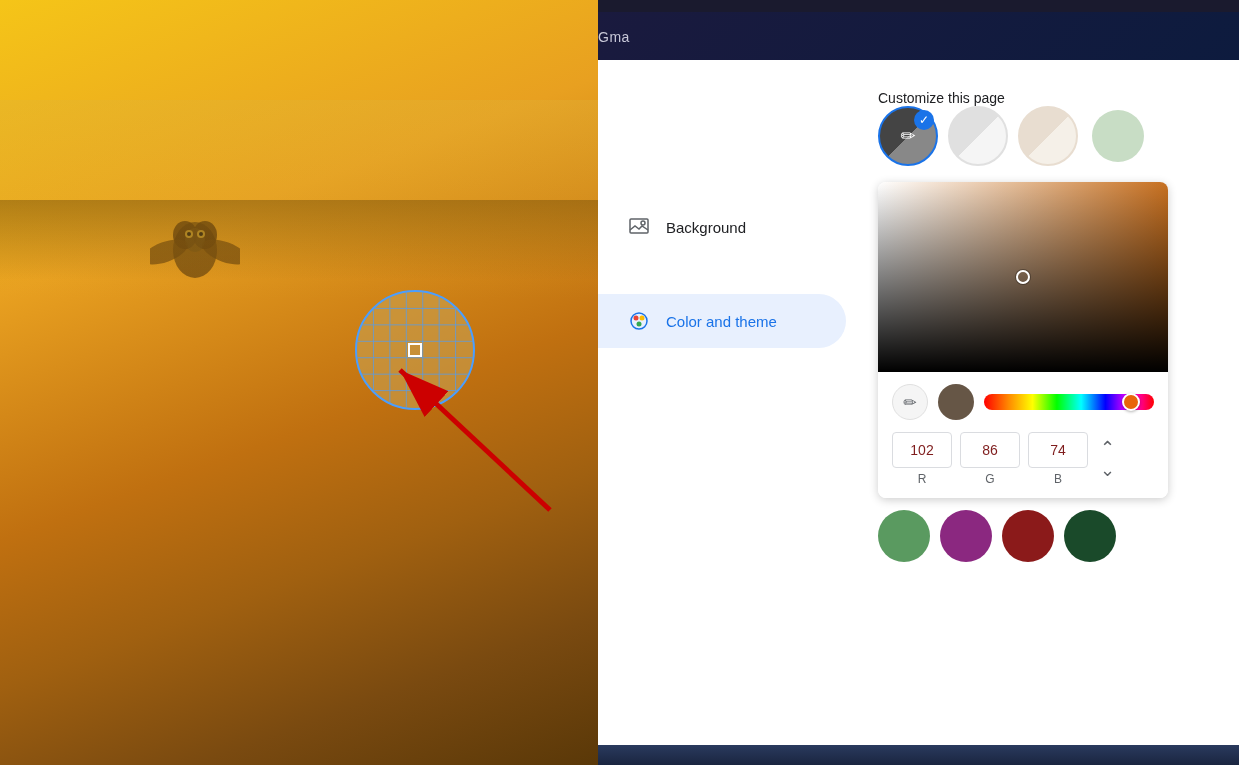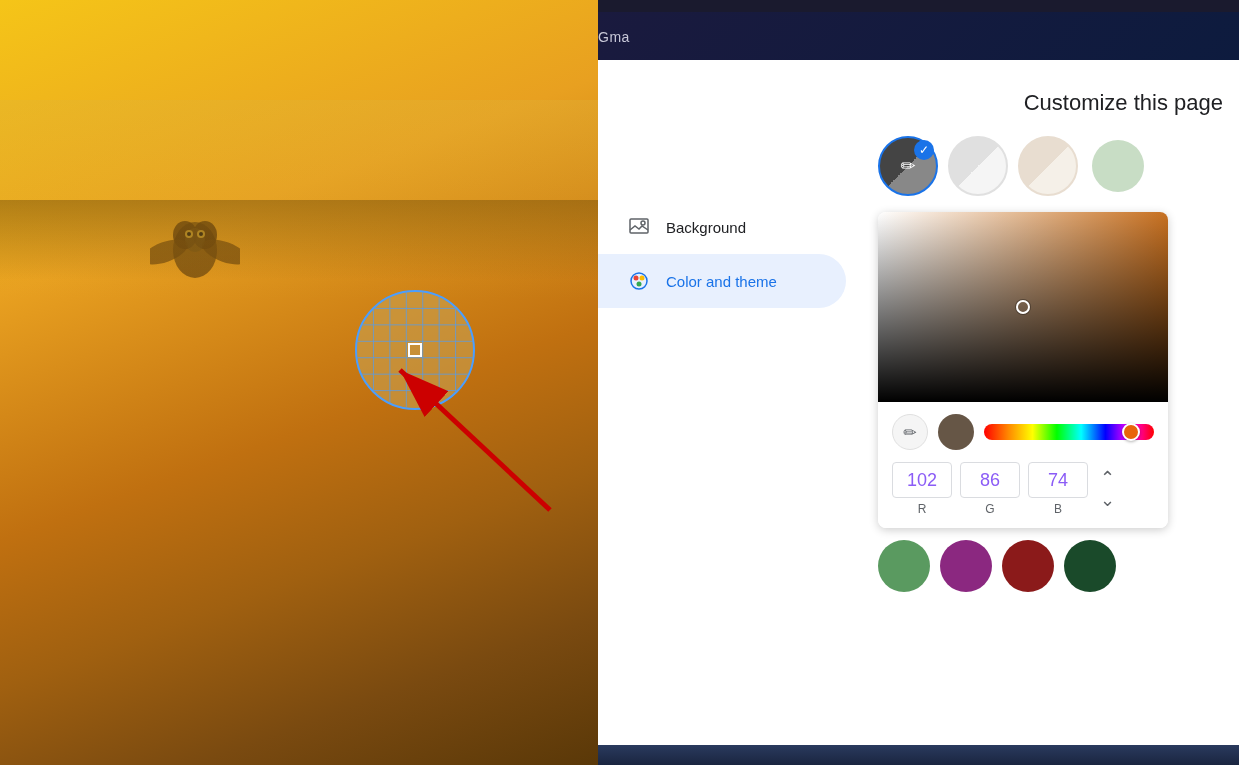--- a/index.html
+++ b/index.html
@@ -111,20 +111,21 @@
       align-items: center;
       padding: 16px 30px;
       cursor: pointer;
       border-radius: 0 28px 28px 0;
       margin-right: 12px;
       gap: 16px;
     }
 
     .nav-item.active {
       background: #e8f0fe;
+      margin-top: 40px;
     }
 
     .nav-item .nav-icon {
       width: 22px;
       height: 22px;
       display: flex;
       align-items: center;
       justify-content: center;
       color: #5f6368;
       font-size: 18px;
@@ -146,25 +147,24 @@
     }
 
     
     .content-section {
       flex: 1;
       padding: 20px 16px 20px 20px;
       overflow-y: auto;
     }
 
     .content-title {
-      font-size: 22px;
+      font-size: 14px;
       color: #202124;
       font-weight: 500;
-      margin-bottom: 20px;
-      text-align: right;
+      text-align: left;
       padding-top: 10px;
     }
 
     
     .theme-circles-row {
       display: flex;
       flex-direction: row;
       gap: 10px;
       margin-bottom: 16px;
       align-items: center;
@@ -288,22 +288,22 @@
       align-items: center;
       gap: 4px;
     }
 
     .rgb-input {
       width: 60px;
       height: 36px;
       border: 1px solid #dadce0;
       border-radius: 4px;
       text-align: center;
-      font-size: 18px;
-      color: #8b5cf6;
+      font-size: 14px;
+      color: #7f1d1d;
       outline: none;
     }
 
     .rgb-label {
       font-size: 12px;
       color: #5f6368;
     }
 
     .mode-switcher {
       display: flex;

